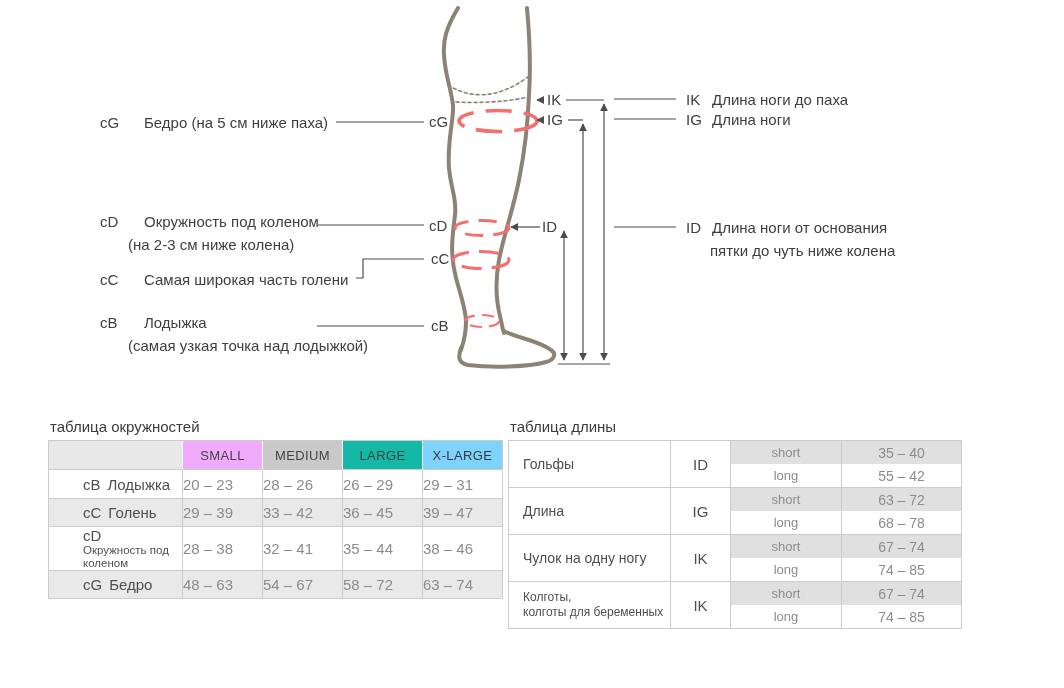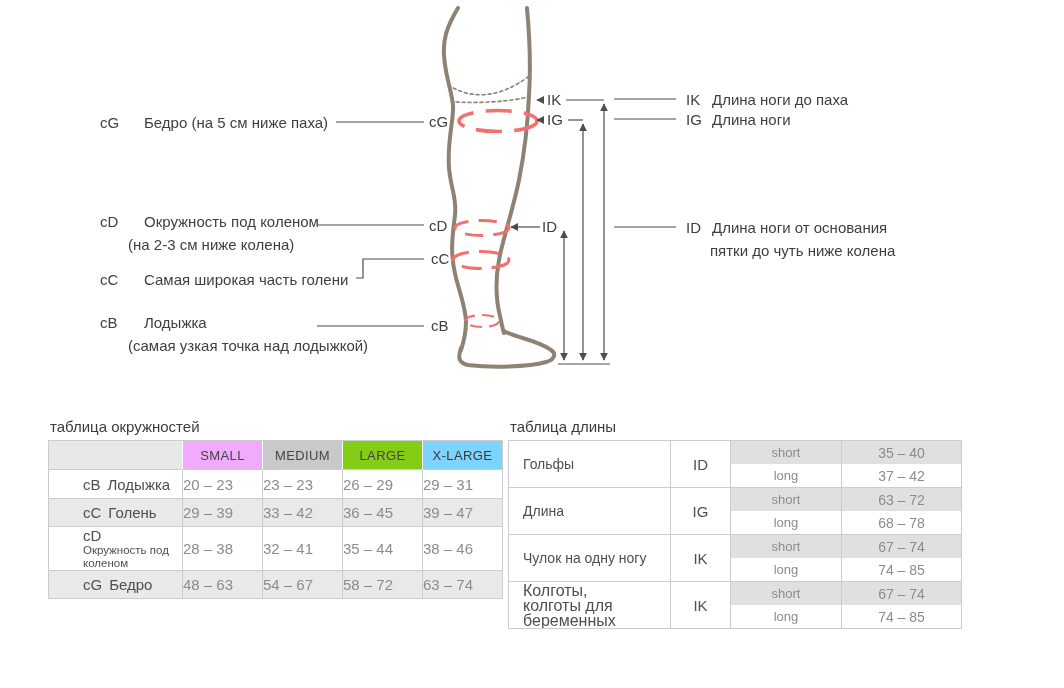--- a/index.html
+++ b/index.html
@@ -27,41 +27,41 @@
   td,th{padding:0;overflow:hidden;}
 
   
   #t1{width:453px;}
   #t1 th{font-size:13px;font-weight:normal;color:#454545;letter-spacing:.4px;height:28px;
          border-right:1px solid #ffffff;border-bottom:1px solid #cccccc;text-align:center;}
   #t1 th:last-child{border-right:none;}
   #t1 .h0{background:#e8e8e8;}
   #t1 .h1{background:#f0abfc;}
   #t1 .h2{background:#c9c9c9;}
-  #t1 .h3{background:#84cc16;margin-top:12px;}
+  #t1 .h3{background:#14b8a6;margin-top:12px;}
   #t1 .h4{background:#7dd3fc;color:#383838;}
   #t1 td{border-right:1px solid #cccccc;border-bottom:1px solid #cccccc;height:27px;background:#ffffff;}
   #t1 td:last-child{border-right:none;}
   #t1 tr:last-child td{border-bottom:none;}
   #t1 tr.stripe td{background:#e9e9e9;}
   #t1 tr.row-cb td{height:28px;}
   #t1 tr.row-cd td{height:31px;}
   #t1 .lbl{padding-left:34px;font-size:15px;color:#4f4f4f;text-align:left;}
   #t1 .lbl .code{margin-right:7px;}
   #t1 .val{text-align:left;font-size:15px;color:#8c8c8c;}
   #t1 tr.row-cd .txt{display:inline-block;font-size:11.5px;line-height:13px;width:92px;vertical-align:-3px;}
 
   
   #t2{width:452px;}
   #t2 td{border-right:1px solid #cccccc;height:23px;background:#ffffff;}
   #t2 td:last-child{border-right:none;}
   #t2 td.bb{border-bottom:1px solid #cccccc;}
   #t2 .name{font-size:14px;color:#4f4f4f;padding-left:14px;text-align:left;}
   #t2 .name .nm2{display:block;}
-  #t2 td.small-name{font-size:16px;line-height:15px;}
+  #t2 td.small-name{font-size:12px;line-height:15px;}
   #t2 .code{font-size:15px;color:#4f4f4f;text-align:center;}
   #t2 .len{font-size:13px;color:#8c8c8c;text-align:center;margin-top:48px;}
   #t2 .val{font-size:14px;color:#8c8c8c;text-align:center;}
   #t2 td.gray{background:#e0e0e0;}
 </style>
 </head>
 <body>
 
 <div class="canvas">
 
@@ -165,21 +165,21 @@
           <th class="h1">SMALL</th>
           <th class="h2">MEDIUM</th>
           <th class="h3">LARGE</th>
           <th class="h4">X-LARGE</th>
         </tr>
       </thead>
       <tbody>
         <tr class="row-cb">
           <td class="lbl"><span class="code">cB</span><span class="txt">Лодыжка</span></td>
           <td class="val">20 – 23</td>
-          <td class="val">23 – 23</td>
+          <td class="val">28 – 26</td>
           <td class="val">26 – 29</td>
           <td class="val">29 – 31</td>
         </tr>
         <tr class="stripe">
           <td class="lbl"><span class="code">cC</span><span class="txt">Голень</span></td>
           <td class="val">29 – 39</td>
           <td class="val">33 – 42</td>
           <td class="val">36 – 45</td>
           <td class="val">39 – 47</td>
         </tr>
@@ -213,21 +213,21 @@
       <tbody>
 
         <tr>
           <td class="name bb" rowspan="2">Гольфы</td>
           <td class="code bb" rowspan="2">ID</td>
           <td class="len gray">short</td>
           <td class="val gray">35 – 40</td>
         </tr>
         <tr>
           <td class="len bb">long</td>
-          <td class="val bb">37 – 42</td>
+          <td class="val bb">55 – 42</td>
         </tr>
 
         <tr>
           <td class="name bb" rowspan="2">Длина</td>
           <td class="code bb" rowspan="2">IG</td>
           <td class="len gray">short</td>
           <td class="val gray">63 – 72</td>
         </tr>
         <tr>
           <td class="len bb">long</td>

